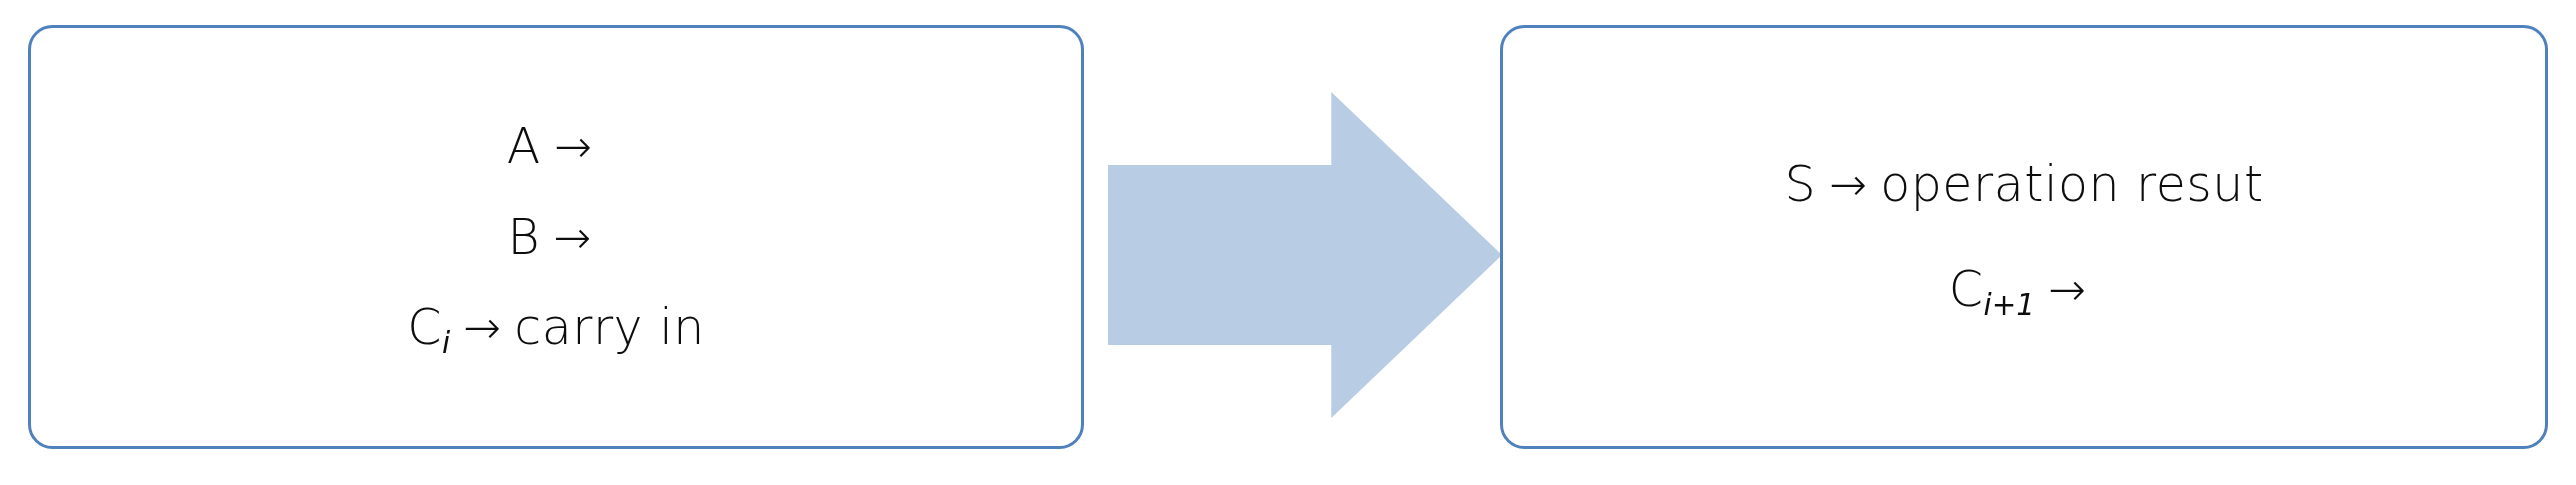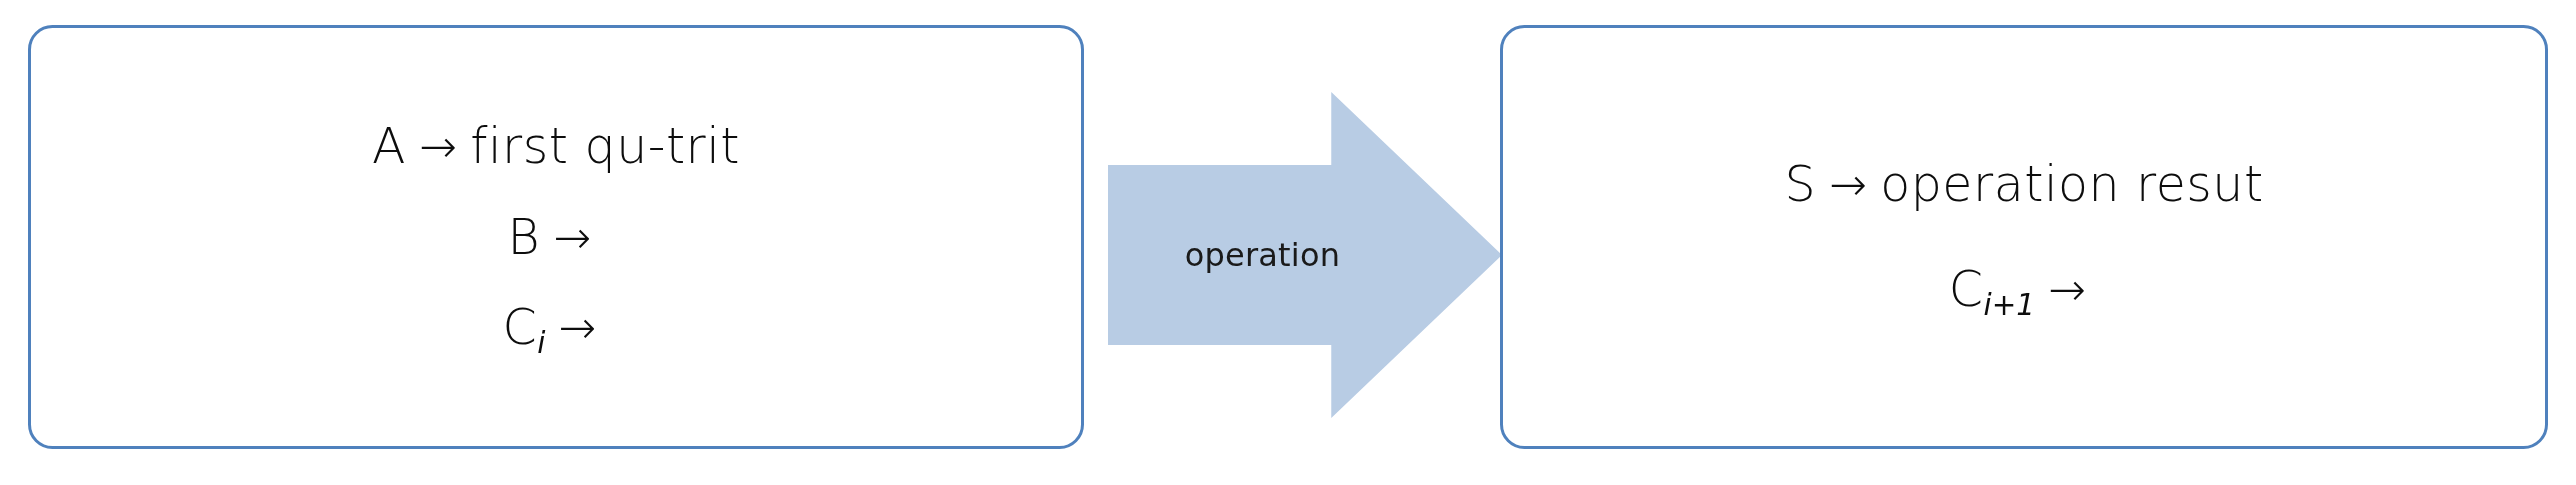--- a/index.html
+++ b/index.html
@@ -107,42 +107,41 @@
 </head>
 <body>
 
 <div id="stage">
 
   <div class="box" id="box-left">
 
     <div class="line">
       <span class="sym">A</span>
       <span class="arrow-glyph">→</span>
-      <span class="desc">first qu-trit</span>
     </div>
 
     <div class="line">
       <span class="sym">B</span>
       <span class="arrow-glyph">→</span>
     </div>
 
     <div class="line">
       <span class="sym">C</span>
         <span class="sub">i</span>
       <span class="arrow-glyph">→</span>
+      <span class="desc">carry in</span>
     </div>
 
   </div>
 
   <div id="op-arrow">
     <svg viewBox="0 0 420 348" preserveAspectRatio="none" aria-hidden="true">
       <polygon points="0,78 238,78 238,0 420,174 238,348 238,270 0,270" fill="#b8cce4"></polygon>
     </svg>
   </div>
-  <div id="op-label">operation</div>
 
   <div class="box" id="box-right">
 
     <div class="line">
       <span class="sym">S</span>
       <span class="arrow-glyph">→</span>
       <span class="desc">operation resut</span>
     </div>
 
     <div class="line">

